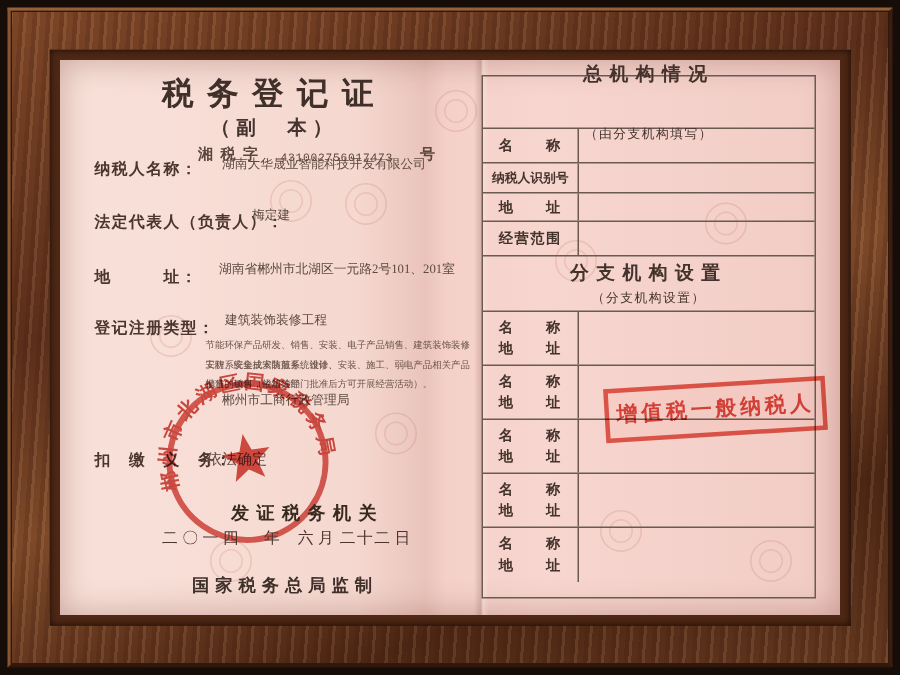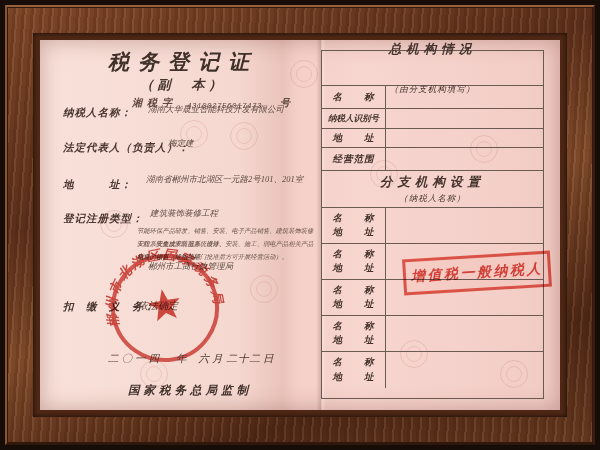--- a/index.html
+++ b/index.html
@@ -1,17 +1,17 @@
 <!DOCTYPE html>
 <html><head>
 <meta charset="utf-8">
 <style>
   html,body{margin:0;padding:0;width:600px;height:450px;overflow:hidden;background:#1c100a;
     font-family:"Liberation Serif","DejaVu Serif",serif;}
-  .stage{position:absolute;inset:0;width:600px;height:450px;font-style:italic;}
+  .stage{position:absolute;inset:0;width:600px;height:450px;}
   
   .frame-outer{position:absolute;inset:0;background:#170d08;}
   .frame-wood{position:absolute;inset:5px;
     background:
       repeating-linear-gradient(94deg,rgba(255,214,168,.10) 0 2px,rgba(0,0,0,0) 2px 6px,rgba(60,25,10,.18) 6px 9px),
       linear-gradient(160deg,#7c4527 0%,#5a2e1a 35%,#7d4929 55%,#4c2614 80%,#63381f 100%);
     border-top:2px solid #96613a;border-left:2px solid #8a5632;
     border-right:2px solid #3a1d10;border-bottom:2px solid #2f170c;
     box-shadow:inset 0 0 0 1px #33190d;}
   .frame-lip{position:absolute;inset:33px;background:#4e2715;
@@ -129,20 +129,21 @@
 
       <svg class="seal" viewBox="0 0 140 140">
         <circle cx="70" cy="70" r="52" fill="none" stroke="#cf3b33" stroke-width="4" opacity="0.9"></circle>
         <path id="sealArc" d="M 23.4,85.1 A 49,49 0 1 1 116.6,85.1" fill="none"></path>
         <text font-size="13" font-weight="bold" fill="#c93a32" letter-spacing="2.5">
           <textPath href="#sealArc" startOffset="3%">郴州市北湖区国家税务局</textPath>
         </text>
         <polygon fill="#cf3b33" points="70,51 74.1,62.3 86.2,62.7 76.7,70.2 80,81.8 70,75 60,81.8 63.3,70.2 53.8,62.7 65.9,62.3"></polygon>
       </svg>
 
+      <div class="issuer">发证税务机关</div>
 
       <div class="dateline">
         <span class="d-year">二〇一四</span>
         <span class="d-u1">年</span>
         <span class="d-mon">六</span>
         <span class="d-u2">月</span>
         <span class="d-day">二十二</span>
         <span class="d-u3">日</span>
       </div>
 
@@ -167,21 +168,21 @@
       <div class="trow h19">
         <div class="t-label">地　　址</div>
         <div class="t-value"></div>
       </div>
       <div class="trow h23">
         <div class="t-label">经营范围</div>
         <div class="t-value"></div>
       </div>
       <div class="trow t-head h37">
         <div class="t-title">分支机构设置</div>
-        <div class="t-sub">（纳税人名称）</div>
+        <div class="t-sub">（分支机构设置）</div>
       </div>
 
       <div class="trow h36">
         <div class="t-pairlab">
           <span>名　　称</span>
           <span>地　　址</span>
         </div>
           <div class="t-value"></div>
       </div>
       <div class="trow h36">

